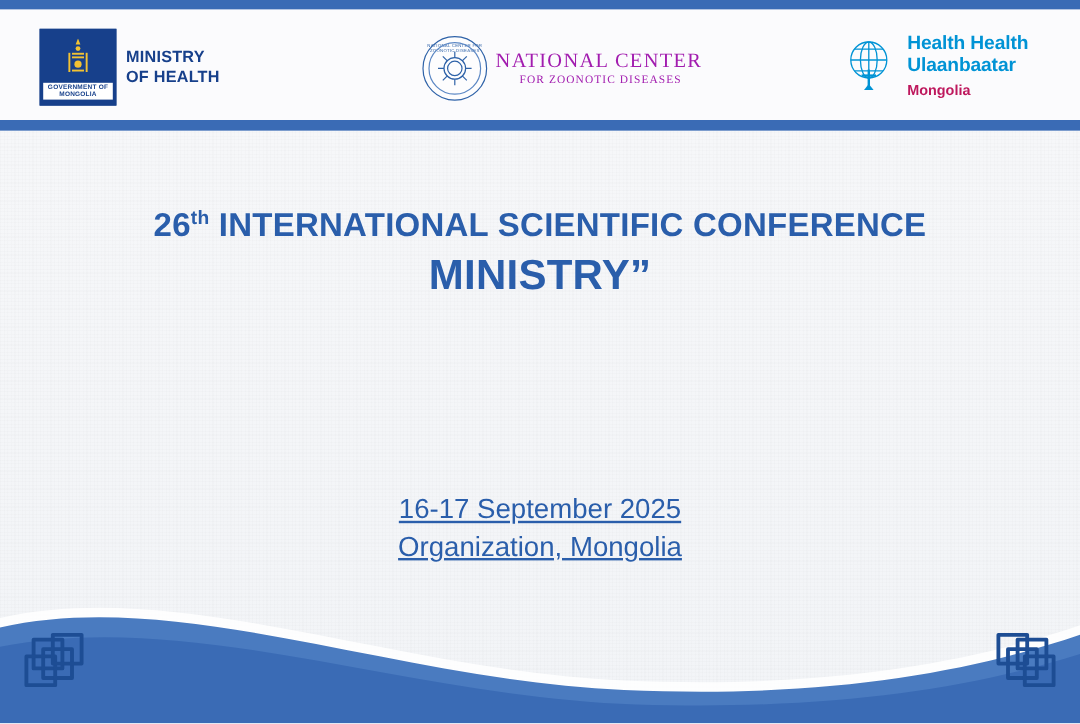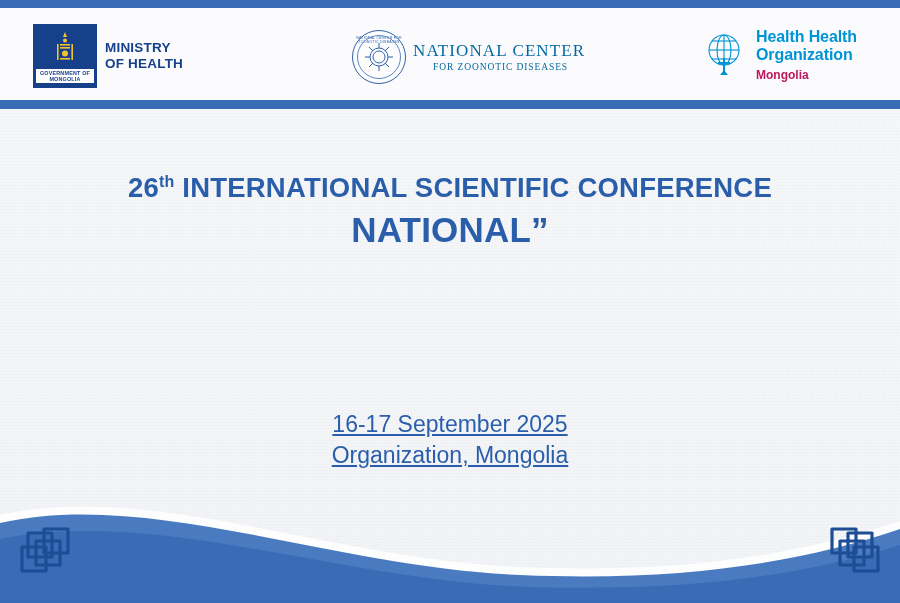--- a/index.html
+++ b/index.html
@@ -129,21 +129,21 @@
     color: #2e62a8;
     letter-spacing: .2px;
   }
   .nczd-seal .virus {
     position: absolute;
     left: 50%; top: 50%;
     transform: translate(-50%, -50%);
     width: 30px; height: 30px;
   }
   .nczd-names {
-    color: #0369a1;
+    color: #a21caf;
   }
   .nczd-line1 {
     font-family: "Liberation Serif", serif;
     font-size: 17px;
     letter-spacing: 1.1px;
     line-height: 20px;
   }
   .nczd-line2 {
     font-family: "Liberation Serif", serif;
     font-size: 9.5px;
@@ -311,34 +311,34 @@
           <line x1="24" y1="7" x2="24" y2="37"></line>
         </g>
         <g fill="#0093d5">
           <rect x="23" y="30" width="2" height="14"></rect>
           <rect x="18" y="34" width="12" height="2"></rect>
           <polygon points="24,42 20,47 28,47"></polygon>
         </g>
       </svg>
       <div>
         <div class="who-text">Health Health</div>
-        <div class="who-text">Organization</div>
+        <div class="who-text">Ulaanbaatar</div>
         <div class="who-country">Mongolia</div>
       </div>
     </div>
 
   </div>
 
   <div class="body-area">
 
     <div class="title-block">
       <div class="title-line-1">
         <span>26</span><sup>th</sup><span> INTERNATIONAL SCIENTIFIC CONFERENCE</span>
       </div>
-      <div class="title-line-2" style="margin-top:0">NATIONAL”</div>
+      <div class="title-line-2" style="margin-top:0">MINISTRY”</div>
     </div>
 
     <div class="date-block">
       <div class="date-line">16-17 September 2025</div>
       <div class="date-line">Organization, Mongolia</div>
     </div>
 
   </div>
 
   <svg class="wave" viewBox="0 0 900 140" preserveAspectRatio="none">

